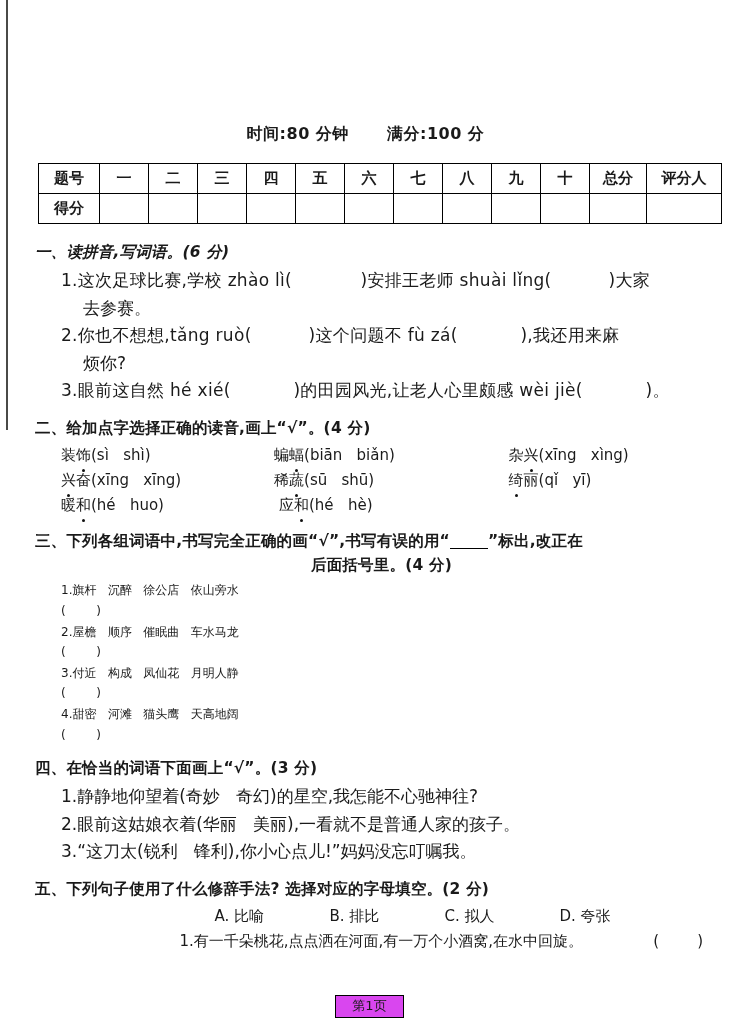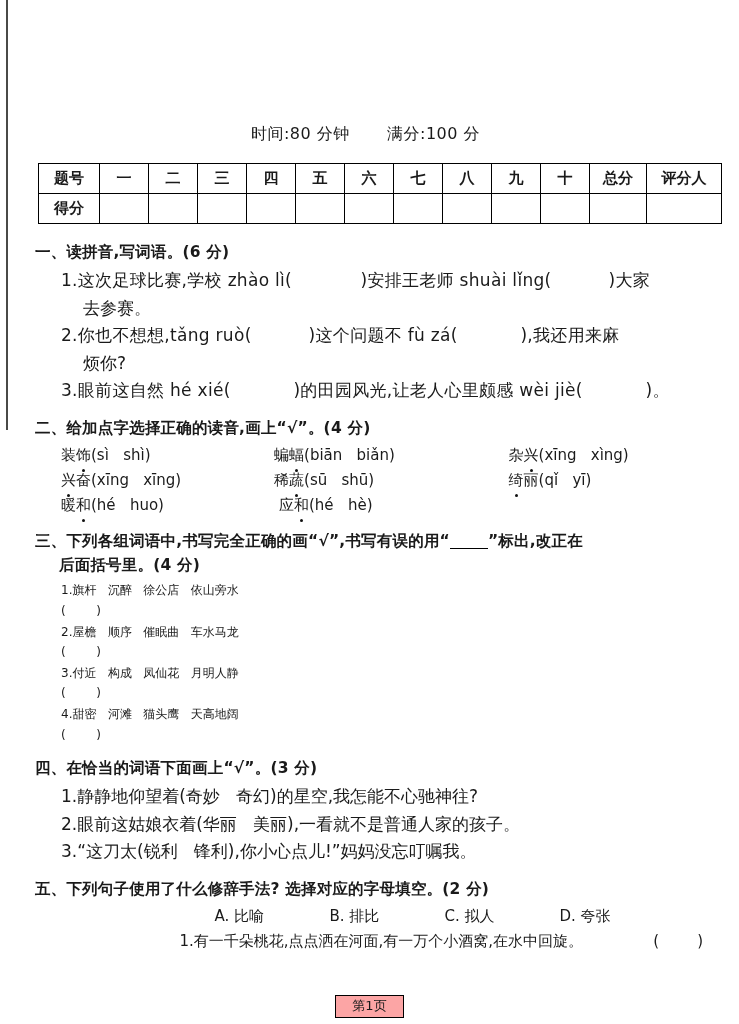--- a/index.html
+++ b/index.html
@@ -33,21 +33,21 @@
   }
 
   
   .exam-header {
     position: absolute;
     left: 0;
     right: 8px;
     top: 124px;
     text-align: center;
     font-size: 16px;
-    font-weight: normal;
+    font-weight: bold;
     letter-spacing: 0.5px;
   }
   .exam-header .gap { display: inline-block; width: 26px; }
 
   
   .score-table-wrap {
     position: absolute;
     left: 38px;
     top: 163px;
     width: 664px;
@@ -82,24 +82,25 @@
     font-size: 15.5px;
   }
   .sec-title {
     font-weight: bold;
     font-size: 15.5px;
     margin-top: 11px;
     margin-bottom: 3px;
     line-height: 1.55;
     letter-spacing: 0.2px;
   }
-  .sec-title.first { margin-top: 0; }
+  .sec-title.first { margin-top: 0; font-style: italic; }
   .sec-title .cont-line {
     display: block;
     padding-left: 24px;
+    text-align: center;
   }
   .q-line {
     line-height: 1.62;
     padding-left: 26px;
     white-space: pre;
     font-size: 17px;
   }
   .q-line.indent2 { padding-left: 48px; }
   .pinyin {
     font-family: "DejaVu Sans", sans-serif;
@@ -182,21 +183,21 @@
     left: 0;
     right: 0;
     bottom: 6px;
     text-align: center;
   }
   .footer .pagebox {
     display: inline-block;
     border: 1px solid #000;
     padding: 1px 16px 2px 16px;
     font-size: 13px;
-    background: #fca5a5;
+    background: #d946ef;
   }
 </style>
 </head>
 <body>
 
 <div class="page">
 
   <div class="scan-edge"></div>
 
   <div class="exam-header">

